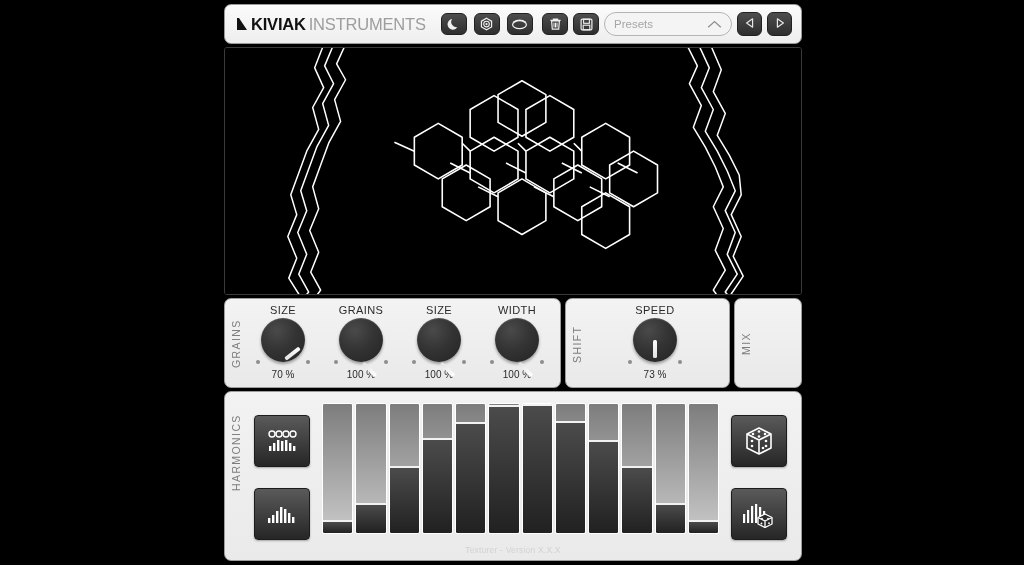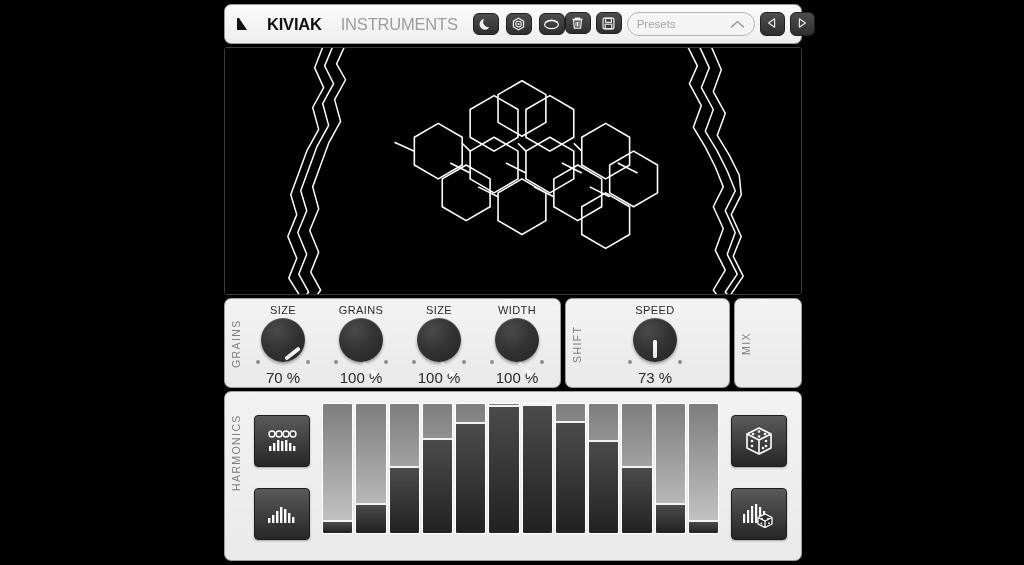--- a/index.html
+++ b/index.html
@@ -41,21 +41,21 @@
     border-radius: 7px;
     display: flex;
     align-items: center;
     padding: 0 9px;
     flex: 0 0 auto;
   }
 
   .logo-wrap {
     display: flex;
     align-items: center;
-    gap: 19px;
+    gap: 3px;
     margin-left: 3px;
   }
   .logo-mark {
     width: 11px; height: 14px;
     position: relative;
   }
   .logo-mark svg { display:block; }
   .logo-bold {
     font-size: 16.5px;
     font-weight: bold;
@@ -76,21 +76,21 @@
     border: 1px solid #202020;
     display: flex;
     align-items: center;
     justify-content: center;
     cursor: pointer;
     flex: 0 0 auto;
   }
   .hbtn svg { display:block; }
 
   .hgroup-left { display: flex; gap: 7px; margin-left: 15px; }
-  .hgroup-right { display: flex; align-items: flex-start; gap: 5px; margin-left: auto; }
+  .hgroup-right { display: flex; align-items: center; gap: 5px; margin-left: auto; }
 
   .presets-box {
     width: 128px; height: 24px;
     border: 1px solid #b4b4b4;
     border-radius: 12px;
     background: #f4f4f4;
     display: flex;
     align-items: center;
     padding: 0 9px;
     cursor: pointer;
@@ -204,21 +204,21 @@
   .kdot {
     position: absolute;
     width: 4px; height: 4px;
     border-radius: 50%;
     background: #8d8d8d;
     bottom: 4px;
   }
   .kdot.left  { left: 1px; }
   .kdot.right { right: 1px; }
   .kval {
-    font-size: 15px;
+    font-size: 10px;
     color: #2a2a2a;
     margin-top: 1px;
   }
 
   
   .harmonics {
     flex: 1 1 auto;
     background: linear-gradient(#f2f2f2, #eaeaea);
     border: 1px solid #9d9d9d;
     border-radius: 7px;
@@ -621,16 +621,17 @@
                 <circle cx="22" cy="18.6" r="0.9"></circle>
                   <circle cx="28" cy="18.6" r="0.9"></circle>
                 <circle cx="21.5" cy="23.5" r="0.9"></circle>
                   <circle cx="29" cy="23.2" r="0.9"></circle>
               </g>
             </svg>
           </span>
         </div>
       </div>
 
+      <div class="footer-text">Texturer - Version X.X.X</div>
     </div>
 
   </div>
 </div>
 
 </body></html>

